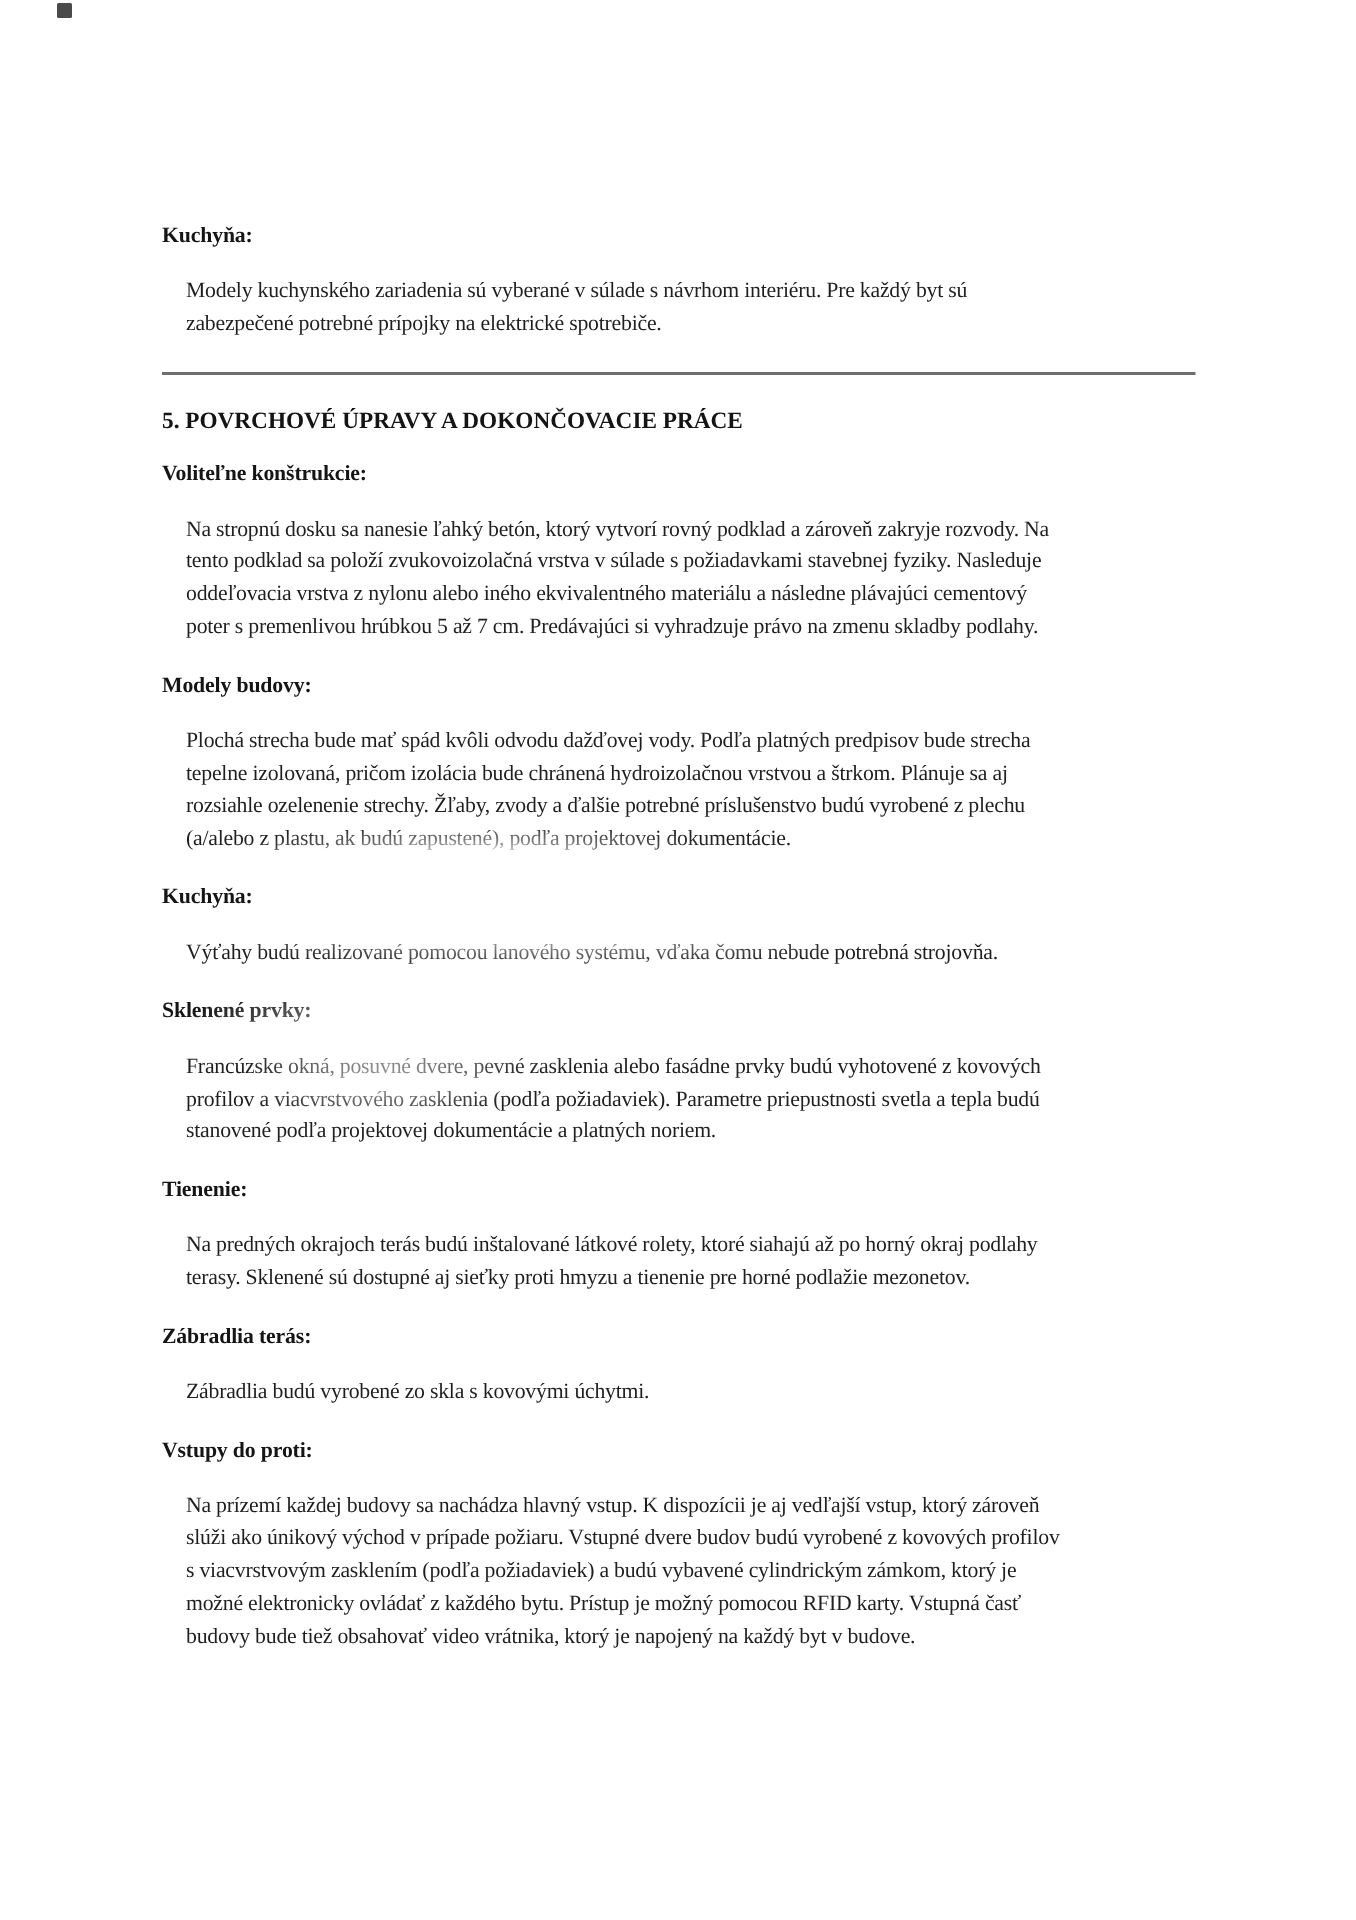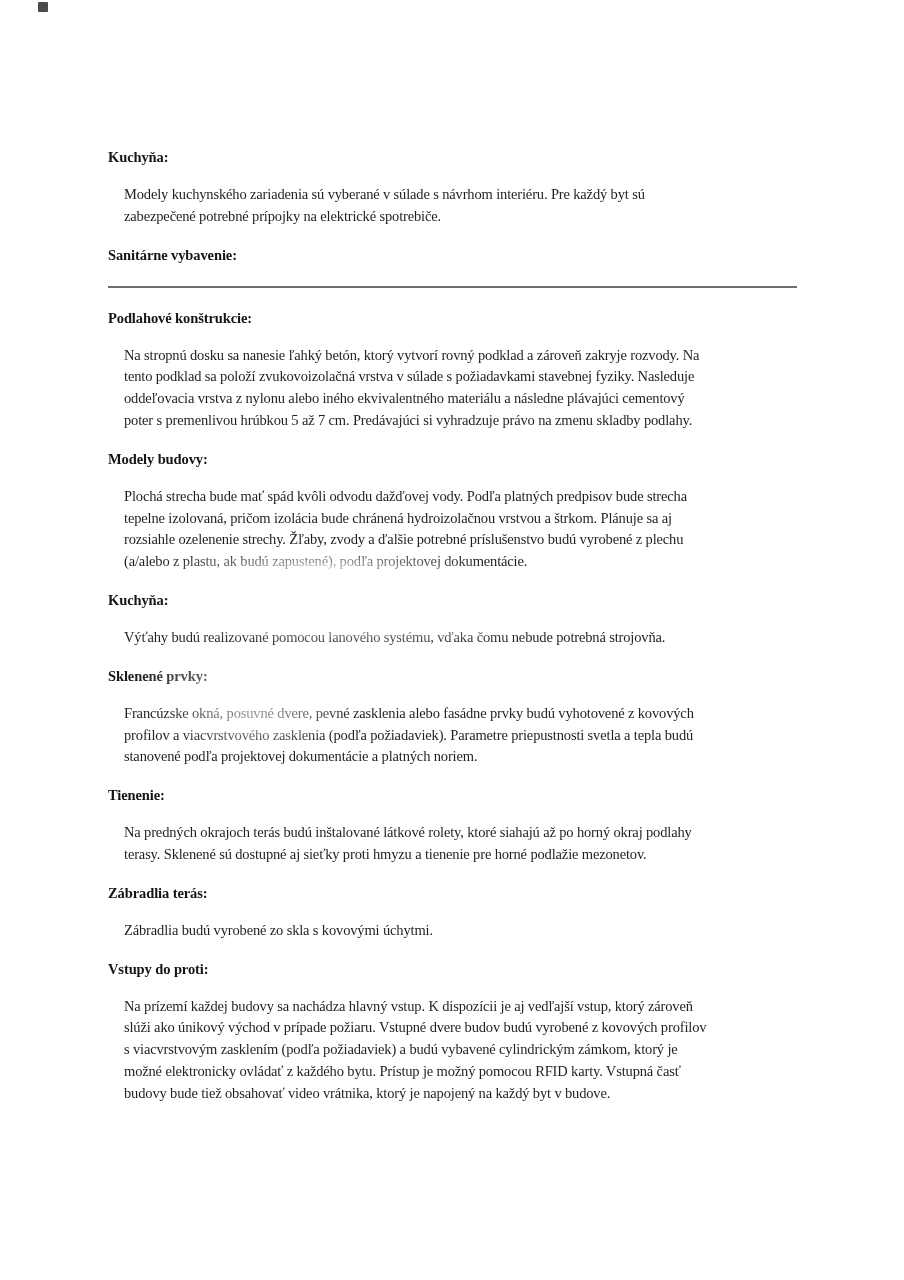--- a/index.html
+++ b/index.html
@@ -85,28 +85,28 @@
 
   <div class="content">
 
     <div class="block">
       <h3 class="sec-heading">Kuchyňa:</h3>
       <p class="sec-para">Modely kuchynského zariadenia sú vyberané v súlade s návrhom interiéru. Pre každý byt sú
 zabezpečené potrebné prípojky na elektrické spotrebiče.</p>
     </div>
 
     <div class="block">
-      <h3 class="sec-heading">Sanitárne vybavenie:</h3>
     </div>
 
     <hr class="divider">
 
+    <h2 class="chapter-title">5. POVRCHOVÉ ÚPRAVY A DOKONČOVACIE PRÁCE</h2>
 
     <div class="block">
-      <h3 class="sec-heading">Podlahové konštrukcie:</h3>
+      <h3 class="sec-heading">Voliteľne konštrukcie:</h3>
       <p class="sec-para">Na stropnú dosku sa nanesie ľahký betón, ktorý vytvorí rovný podklad a zároveň zakryje rozvody. Na
 tento podklad sa položí zvukovoizolačná vrstva v súlade s požiadavkami stavebnej fyziky. Nasleduje
 oddeľovacia vrstva z nylonu alebo iného ekvivalentného materiálu a následne plávajúci cementový
 poter s premenlivou hrúbkou 5 až 7 cm. Predávajúci si vyhradzuje právo na zmenu skladby podlahy.</p>
     </div>
 
     <div class="block">
       <h3 class="sec-heading">Modely budovy:</h3>
       <p class="sec-para">Plochá strecha bude mať spád kvôli odvodu dažďovej vody. Podľa platných predpisov bude strecha
 tepelne izolovaná, pričom izolácia bude chránená hydroizolačnou vrstvou a štrkom. Plánuje sa aj

